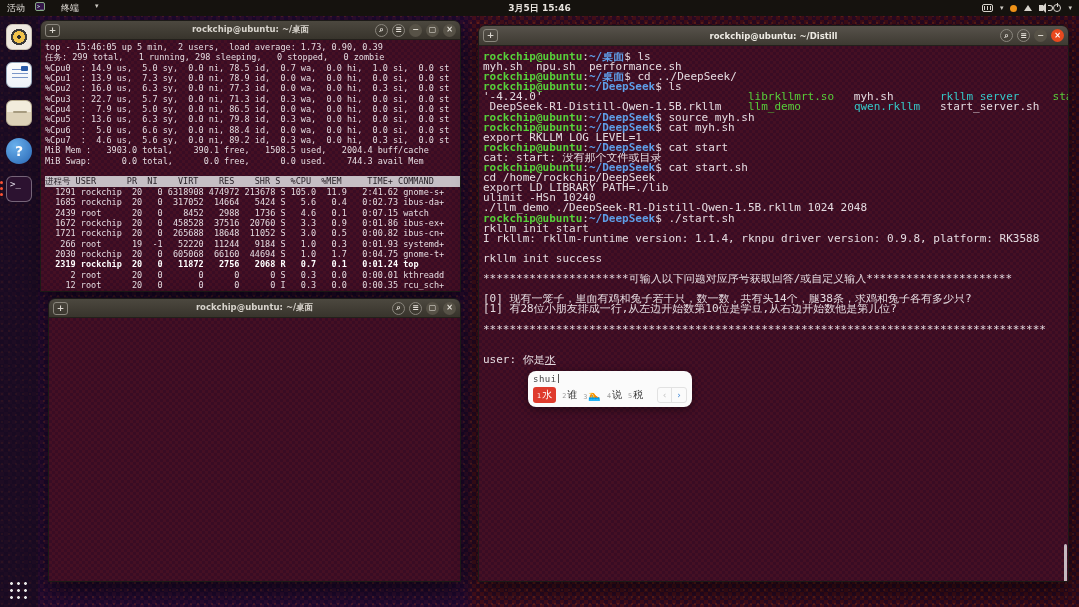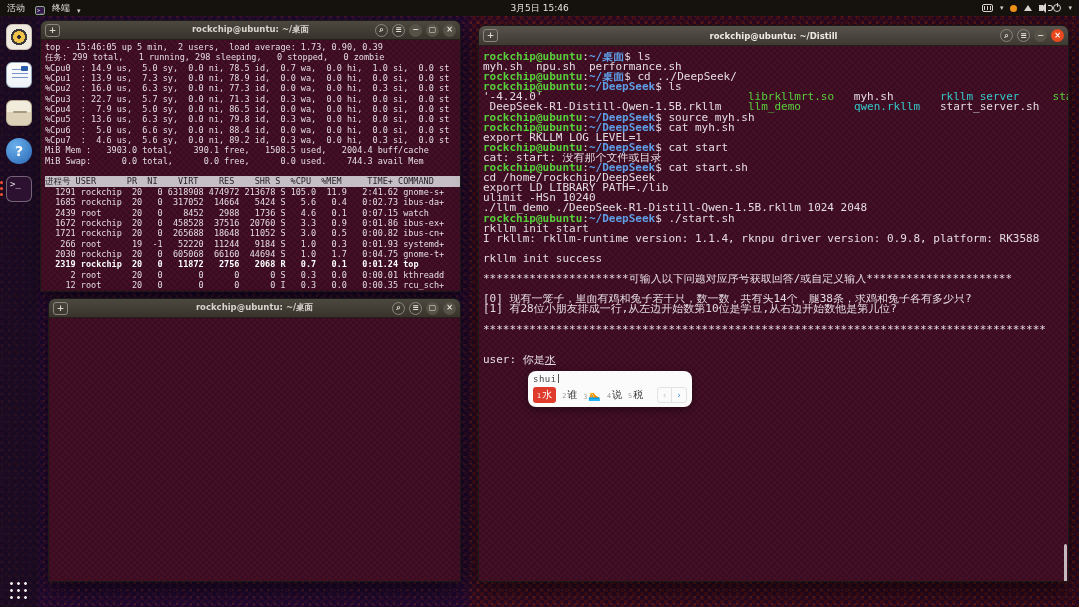--- a/index.html
+++ b/index.html
@@ -8,21 +8,21 @@
   position:relative;
   font-family:"DejaVu Sans",sans-serif;
   background:
     radial-gradient(circle at 2px 2px, rgba(255,110,30,.16) 1px, transparent 1.6px) 0 0/7px 7px,
     repeating-conic-gradient(rgba(15,5,45,.5) 0% 25%, rgba(0,0,0,0) 0% 50%) 0 0/8px 8px,
     linear-gradient(90deg,#2c0d30 0,#2c0d30 43%,#47101b 44%,#3d0c15 100%);
 }
 
 .topbar{position:absolute;top:0;left:0;right:0;height:16px;background:#15120e;color:#e8e4de;
   font-size:9px;display:flex;align-items:center;z-index:60;padding:0 7px}
-.topbar .clock{position:absolute;left:50%;transform:translateX(-50%);font-weight:normal}
+.topbar .clock{position:absolute;left:50%;transform:translateX(-50%);font-weight:bold}
 .tb-left{display:flex;align-items:center;gap:10px}
 .tb-right{margin-left:auto;display:flex;align-items:center;gap:7px}
 .appicon{width:10px;height:9px;background:#35174a;border:1px solid #8a8;border-radius:2px;
   color:#cfe;font-size:5px;line-height:7px;text-align:center;font-family:"DejaVu Sans Mono",monospace}
 .chev{font-size:7px;color:#cfcbc4}
 .dot-rec{width:7px;height:7px;border-radius:50%;background:#ee9117}
 .kbd-ic{width:11px;height:8px;border:1px solid #d8d4cd;border-radius:2px;
   background:repeating-linear-gradient(90deg,#d8d4cd 0 1px,transparent 1px 3px) center/7px 4px no-repeat}
 .net-ic{width:0;height:0;border-left:4px solid transparent;border-right:4px solid transparent;border-bottom:6px solid #d8d4cd}
 .vol-ic{position:relative;width:4px;height:6px;background:#d8d4cd;margin-right:3px}
@@ -99,21 +99,21 @@
 .pagenav span{width:14px;height:14px;display:flex;align-items:center;justify-content:center;font-size:9px}
 .pagenav .prev{color:#c4c4c4;border-right:1px solid #e2e2e2}
 .pagenav .next{color:#3f87d6}
 </style>
 </head>
 <body>
 
 <div class="topbar">
   <div class="tb-left">
     <span>活动</span>
-    <span style="display:flex;align-items:flex-end;gap:7px">
+    <span style="display:flex;align-items:flex-start;gap:16px">
       <span class="appicon">&gt;_</span>
       <span>终端</span>
       <span class="chev">▾</span>
     </span>
   </div>
   <span class="clock">3月5日 15:46</span>
   <div class="tb-right">
     <span class="kbd-ic"></span>
     <span class="chev">▾</span>
     <span class="dot-rec"></span>

